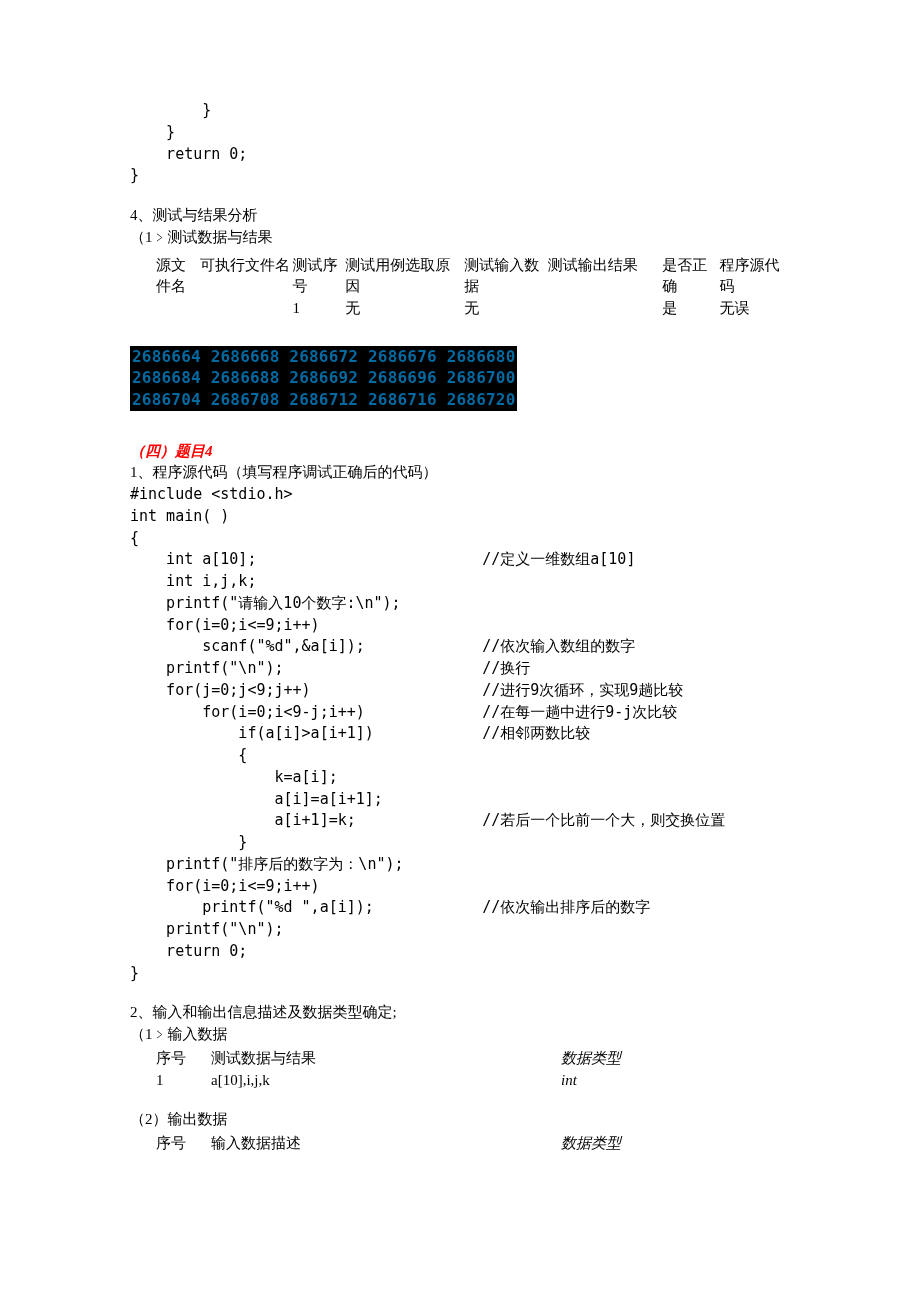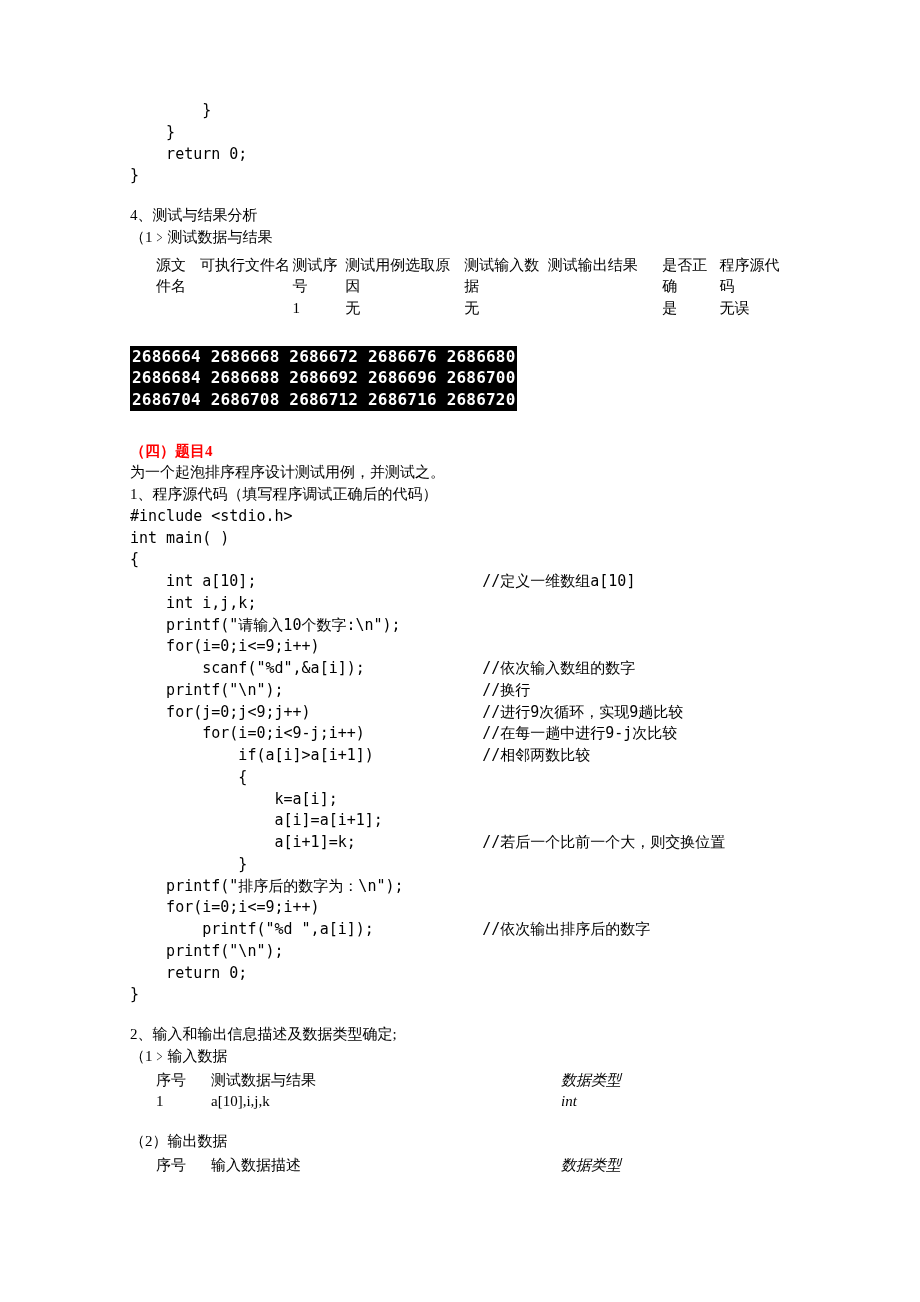--- a/index.html
+++ b/index.html
@@ -18,25 +18,26 @@
   pre {
     font-family: "SimSun", "宋体", monospace;
     font-size: 15px;
     margin: 0;
     white-space: pre;
     line-height: 1.45;
   }
   .section-red {
     color: #f00;
     font-weight: bold;
+    font-style: italic;
   }
   .console {
     display: inline-block;
     background: #000;
-    color: #ffffff;
+    color: #0369a1;
     font-family: "Consolas", "SimSun", monospace;
     font-size: 16px;
     padding: 0px 2px;
     line-height: 1.35;
     margin: 8px 0 12px 0;
     font-weight: bold;
     letter-spacing: 0.2px;
   }
   .tbl {
     display: flex;
@@ -101,21 +102,20 @@
 
   <div class="gap"></div>
 
   <pre class="console">2686664 2686668 2686672 2686676 2686680
 2686684 2686688 2686692 2686696 2686700
 2686704 2686708 2686712 2686716 2686720</pre>
 
   <div class="gap"></div>
 
   <div class="section-red">（四）题目4</div>
-  <div>为一个起泡排序程序设计测试用例，并测试之。</div>
   <div>1、程序源代码（填写程序调试正确后的代码）</div>
   <pre>#include &lt;stdio.h&gt;
 int main( )
 {
     int a[10];                         //定义一维数组a[10]
     int i,j,k;
     printf("请输入10个数字:\n");
     for(i=0;i&lt;=9;i++)
         scanf("%d",&amp;a[i]);             //依次输入数组的数字
     printf("\n");                      //换行

